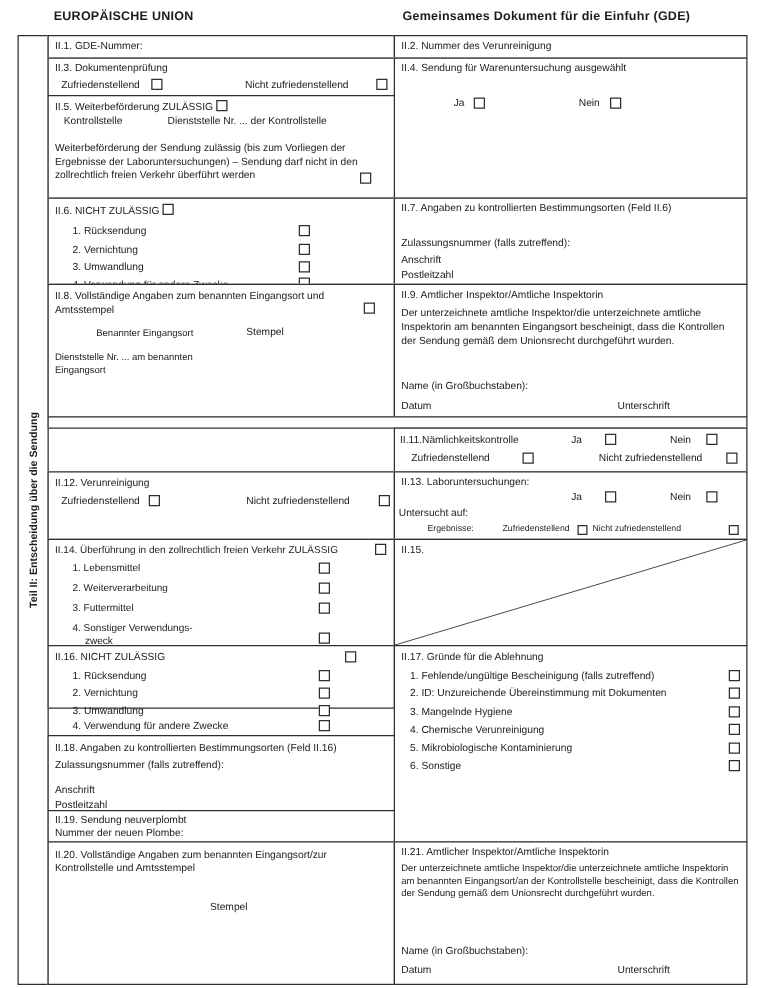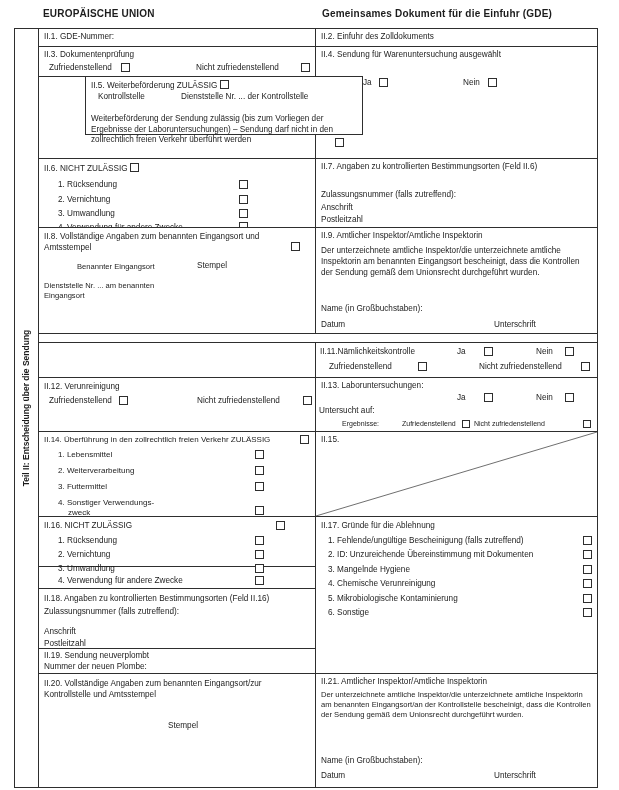--- a/index.html
+++ b/index.html
@@ -35,40 +35,40 @@
 
   <div class="sidecol">
     <span>Teil II: Entscheidung über die Sendung</span>
   </div>
 
   <div class="cell pad" style="left:38px;top:28px;width:278px;height:19px;">
     <span>II.1. GDE-Nummer:</span>
   </div>
 
   <div class="cell pad" style="left:315px;top:28px;width:283px;height:19px;">
-    <span>II.2. Einfuhr des Zolldokuments</span>
+    <span>II.2. Nummer des Verunreinigung</span>
   </div>
 
   <div class="cell" style="left:38px;top:46px;width:318px;height:31px;">
     <span class="p" style="left:5px;top:3px;">II.3. Dokumentenprüfung</span>
     <span class="p" style="left:10px;top:16px;">Zufriedenstellend</span>
     <span class="cb cb-abs" style="left:82px;top:16px;"></span>
     <span class="p" style="left:157px;top:16px;">Nicht zufriedenstellend</span>
     <span class="cb cb-abs" style="left:262px;top:16px;"></span>
   </div>
 
   <div class="cell" style="left:315px;top:46px;width:283px;height:113px;">
     <span class="p" style="left:5px;top:3px;">II.4. Sendung für Warenuntersuchung ausgewählt</span>
     <span class="p" style="left:47px;top:31px;">Ja</span>
     <span class="cb cb-abs" style="left:63px;top:31px;"></span>
     <span class="p" style="left:147px;top:31px;">Nein</span>
     <span class="cb cb-abs" style="left:172px;top:31px;"></span>
   </div>
 
-  <div class="cell" style="left:38px;top:76px;width:278px;height:59px;margin-left:47px;">
+  <div class="cell" style="left:38px;top:76px;width:278px;height:83px;">
     <span class="p" style="left:5px;top:3px;"><span>II.5. Weiterbeförderung ZULÄSSIG</span> <span class="cb"></span></span>
     <span class="p" style="left:12px;top:15px;">Kontrollstelle</span>
     <span class="p" style="left:95px;top:15px;">Dienststelle Nr. ... der Kontrollstelle</span>
     <div class="body-txt" style="left:5px;top:37px;width:250px;line-height:1.3;">Weiterbeförderung der Sendung zulässig (bis zum Vorliegen der Ergebnisse der Laboruntersuchungen) – Sendung darf nicht in den zollrechtlich freien Verkehr überführt werden</div>
     <span class="cb cb-abs" style="left:249px;top:61px;"></span>
   </div>
 
   <div class="cell" style="left:38px;top:158px;width:278px;height:70px;">
     <span class="p" style="left:5px;top:4px;"><span>II.6. NICHT ZULÄSSIG</span> <span class="cb"></span></span>
     <span class="p" style="left:19px;top:21px;">1. Rücksendung</span>

